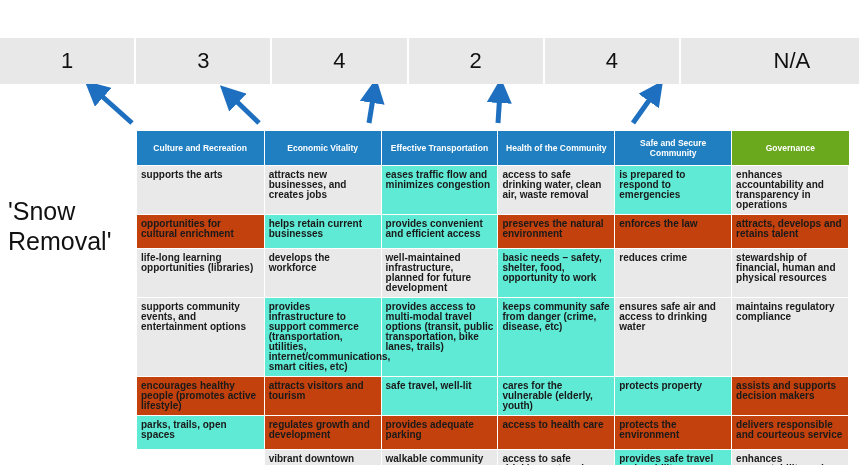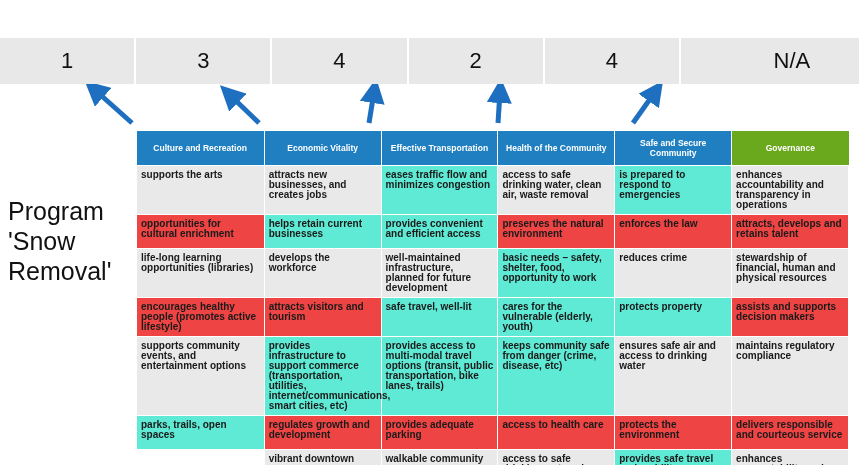--- a/index.html
+++ b/index.html
@@ -108,21 +108,21 @@
   #matrix td {
     font-size: 10px;
     line-height: 10px;
     color: #1a1a1a;
     vertical-align: top;
     padding: 4px 4px;
     border: 1px solid #ffffff;
     background: #e9e9e9;
     font-weight: bold;
   }
-  #matrix td.alt { background: #ef4444; }
+  #matrix td.alt { background: #c2410c; }
   #matrix td.hl { background: #5eead4; }
   #matrix td.empty { background: #ffffff; border-color: #ffffff; }
   #matrix tr { height: 34px; }
 </style>
 </head>
 <body>
 
 <div id="top-band">
   <div class="top-header-row">
     <div class="top-header-cell">
@@ -165,21 +165,20 @@
       <line x1="132" y1="39" x2="95" y2="6"></line>
       <line x1="259" y1="39" x2="230" y2="11"></line>
       <line x1="369" y1="39" x2="374" y2="8"></line>
       <line x1="498" y1="39" x2="500" y2="8"></line>
       <line x1="633" y1="39" x2="655" y2="8"></line>
     </g>
   </svg>
 </div>
 
 <div id="left-caption">
-  <div>Program</div>
   <div>'Snow</div>
   <div>Removal'</div>
 </div>
 
 <table id="matrix">
   <colgroup>
     <col style="width:118px">
       <col style="width:108px">
       <col style="width:108px">
     <col style="width:108px">
@@ -215,36 +214,36 @@
       </tr>
       <tr>
         <td class="">life-long learning opportunities (libraries)</td>
         <td class="">develops the workforce</td>
         <td class="">well-maintained infrastructure, planned for future development</td>
         <td class="hl">basic needs – safety, shelter, food, opportunity to work</td>
         <td class="">reduces crime</td>
         <td class="">stewardship of financial, human and physical resources</td>
       </tr>
       <tr>
+        <td class="">supports community events, and entertainment options</td>
+        <td class="hl">provides infrastructure to support commerce (transportation, utilities, internet/communications, smart cities, etc)</td>
+        <td class="hl">provides access to multi-modal travel options (transit, public transportation, bike lanes, trails)</td>
+        <td class="hl">keeps community safe from danger (crime, disease, etc)</td>
+        <td class="">ensures safe air and access to drinking water</td>
+        <td class="">maintains regulatory compliance</td>
+      </tr>
+      <tr>
         <td class="alt">encourages healthy people (promotes active lifestyle)</td>
         <td class="alt">attracts visitors and tourism</td>
         <td class="hl">safe travel, well-lit</td>
         <td class="hl">cares for the vulnerable (elderly, youth)</td>
         <td class="hl">protects property</td>
         <td class="alt">assists and supports decision makers</td>
       </tr>
       <tr>
-        <td class="">supports community events, and entertainment options</td>
-        <td class="hl">provides infrastructure to support commerce (transportation, utilities, internet/communications, smart cities, etc)</td>
-        <td class="hl">provides access to multi-modal travel options (transit, public transportation, bike lanes, trails)</td>
-        <td class="hl">keeps community safe from danger (crime, disease, etc)</td>
-        <td class="">ensures safe air and access to drinking water</td>
-        <td class="">maintains regulatory compliance</td>
-      </tr>
-      <tr>
         <td class="hl">parks, trails, open spaces</td>
         <td class="alt">regulates growth and development</td>
         <td class="alt">provides adequate parking</td>
         <td class="alt">access to health care</td>
         <td class="alt">protects the environment</td>
         <td class="alt">delivers responsible and courteous service</td>
       </tr>
       <tr>
         <td class="empty"></td>
         <td class="">vibrant downtown</td>

